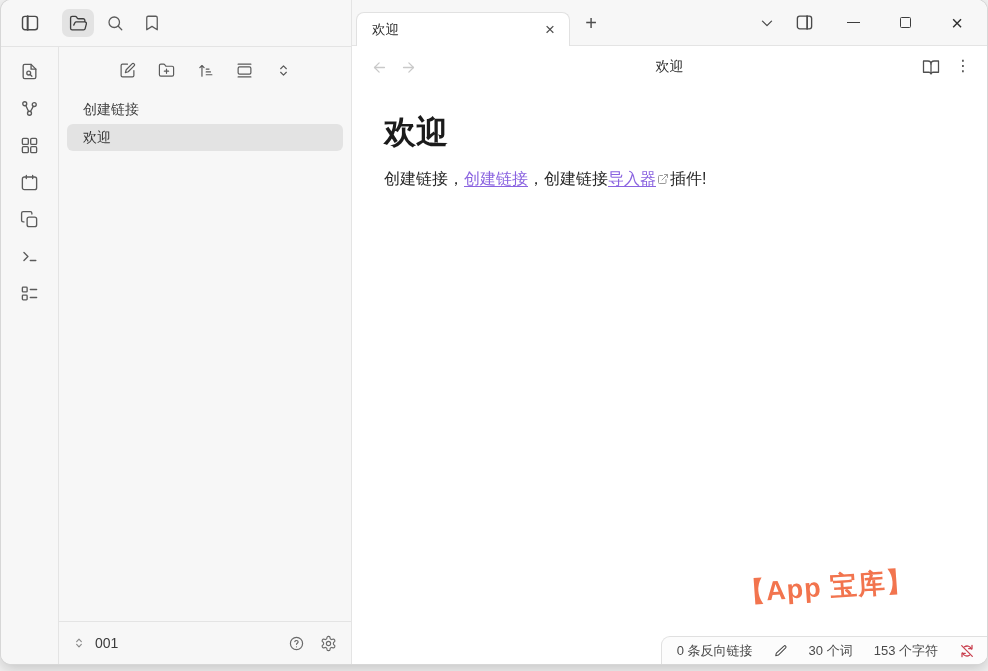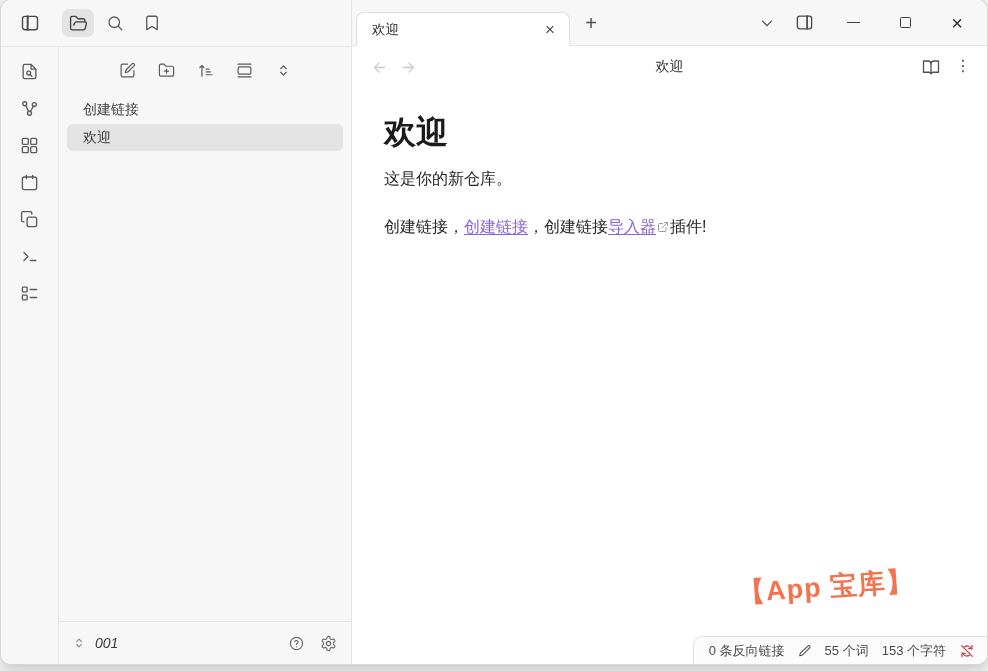--- a/index.html
+++ b/index.html
@@ -37,21 +37,21 @@
   .sidebar-body { flex: 1; border-top: 1px solid #e4e4e4; display: flex; flex-direction: column; overflow: hidden; }
   .nav-toolbar { display: flex; justify-content: center; gap: 13px; padding: 11px 0 7px; }
   .nav-btn { width: 26px; height: 24px; display: flex; align-items: center; justify-content: center; border-radius: 6px; cursor: pointer; }
   .file-list { flex: 1; padding: 7px 8px; overflow: hidden; }
   .file-item { height: 27px; display: flex; align-items: center; padding: 0 16px; border-radius: 6px;
     font-size: 14px; color: #404040; margin-bottom: 1px; cursor: pointer; white-space: nowrap; }
   .file-item.selected { background: #e3e3e3; color: #363636; }
   .vault-row { height: 43px; flex: none; border-top: 1px solid #e4e4e4; display: flex; align-items: center;
     padding: 0 14px 0 13px; gap: 9px; }
   .vault-switcher { display: flex; align-items: center; gap: 9px; cursor: pointer; }
-  .vault-name { font-size: 14px; color: #3a3a3a; font-style: italic; }
+  .vault-name { font-size: 14px; color: #3a3a3a; }
   .vault-actions { margin-left: auto; display: flex; gap: 15px; color: #6a6a6a; }
   .vault-actions .btn { cursor: pointer; display: flex; }
 
   
   .main { flex: 1; min-width: 0; background: #fff; border-left: 1px solid #e4e4e4; display: flex; flex-direction: column; position: relative; }
   .tabbar { height: 46px; flex: none; background: #f7f7f7; border-bottom: 1px solid #e4e4e4;
     display: flex; align-items: flex-end; }
   .tab { height: 34px; width: 214px; background: #fff; border: 1px solid #e1e1e1; border-bottom: none;
     border-radius: 8px 8px 0 0; margin-left: 4px; margin-bottom: -1px; position: relative; z-index: 2;
     display: flex; align-items: center; padding: 0 8px 0 15px; font-size: 13.5px; color: #2e2e2e; cursor: pointer; }
@@ -79,21 +79,21 @@
   .editor h1 { font-size: 32px; line-height: 1.25; font-weight: 700; color: #1b1b1b; margin: 10px 0 16px; }
   .editor p { font-size: 16px; line-height: 1.4; color: #262626; margin: 0 0 26px; }
   .editor a { color: var(--accent, #8a63e0); text-decoration: underline; text-underline-offset: 2px; cursor: pointer; }
   .ext-icon { display: inline-block; vertical-align: -1px; color: #9a9a9a; margin: 0 1px; }
 
   .watermark { position: absolute; right: 73px; bottom: 59px; color: var(--watermark, #f2744e);
     font-size: 27px; font-weight: 700; letter-spacing: 1px; transform: rotate(-4deg); pointer-events: none; }
 
   .status-bar { position: absolute; right: 0; bottom: 0; z-index: 3; height: 28px;
     background: #fcfcfc; border-top: 1px solid #e0e0e0; border-left: 1px solid #e0e0e0;
-    border-top-left-radius: 9px; display: flex; align-items: center; gap: 13px; padding: 0 12px 0 15px;
+    border-top-left-radius: 9px; display: flex; align-items: center; gap: 21px; padding: 0 12px 0 15px;
     font-size: 13px; color: #4a4a4a; }
   .status-item { display: flex; align-items: center; white-space: nowrap; }
   .sync-err { color: var(--sync-error, #c9404f); display: flex; cursor: pointer; }
 </style>
 </head>
 <body>
 
 <div class="window">
 
   <div class="ribbon">
@@ -332,39 +332,38 @@
               <path d="M2 4h6a4 4 0 0 1 4 4 4 4 0 0 1 4-4h6v15h-7a3 3 0 0 0-3 2 3 3 0 0 0-3-2H2z"></path>
               <path d="M12 8v13"></path>
             </svg>
           </span>
         <span class="btn kebab">⋮</span>
       </div>
     </div>
 
     <div class="editor">
       <h1>欢迎</h1>
-      <p>这是你的新仓库。</p>
       <p><span>创建链接，</span><a>创建链接</a><span>，创建链接</span><a>导入器</a><span class="ext-icon"><svg width="12" height="12" viewBox="0 0 24 24" fill="none" stroke="currentColor" stroke-width="2" stroke-linecap="round" stroke-linejoin="round">
               <path d="M15 3h6v6"></path>
               <path d="M10 14L21 3"></path>
               <path d="M18 13v6a2 2 0 0 1-2 2H5a2 2 0 0 1-2-2V7a2 2 0 0 1 2-2h6"></path>
             </svg></span><span>插件!</span></p>
     </div>
 
     <div class="watermark">【App 宝库】</div>
   </div>
 
   <div class="status-bar">
     <span class="status-item">0 条反向链接</span>
     <span class="status-item">
       <svg width="14" height="14" viewBox="0 0 24 24" fill="none" stroke="#4a4a4a" stroke-width="1.8" stroke-linecap="round" stroke-linejoin="round">
           <path d="M17 3.5a2.1 2.1 0 0 1 3 3L7.5 19 3 20l1-4.5z"></path>
         </svg>
       </span>
-    <span class="status-item">55 个词</span>
+    <span class="status-item">30 个词</span>
     <span class="status-item">153 个字符</span>
     <span class="status-item sync-err">
       <svg width="16" height="16" viewBox="0 0 24 24" fill="none" stroke="currentColor" stroke-width="1.9" stroke-linecap="round" stroke-linejoin="round">
           <path d="M8.3 5.7A7.1 7.1 0 0 1 18.9 9.2"></path>
           <path d="M19.5 3.5v5h-5"></path>
           <path d="M15.7 18.3A7.1 7.1 0 0 1 5.1 14.8"></path>
           <path d="M4.5 20.5v-5h5"></path>
           <path d="M4 4l16 16"></path>
         </svg>
       </span>

